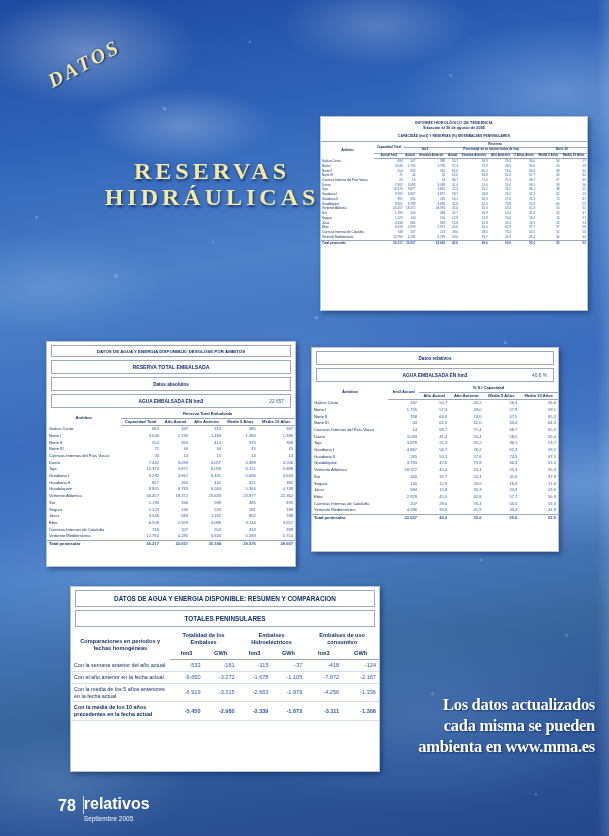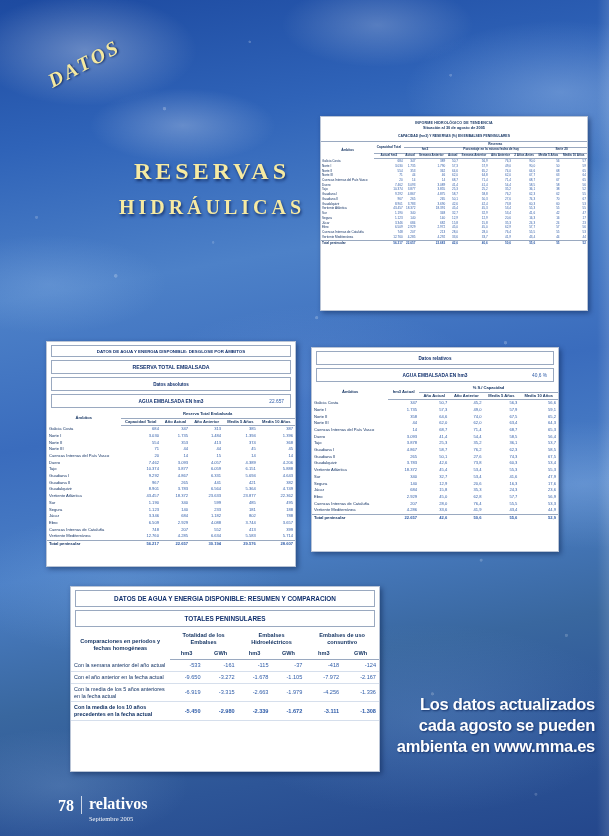--- a/index.html
+++ b/index.html
@@ -87,21 +87,21 @@
     width: 300px;
     text-align: center;
     font-family: "Liberation Serif", serif;
     color: #f6eaa2;
     font-weight: bold;
     letter-spacing: 4px;
     line-height: 1.1;
     text-shadow: 1px 2px 3px rgba(10,30,80,.8);
   }
   #title .l1 { font-size: 24px; display: block; }
-  #title .l2 { font-size: 20px; display: block; margin-top: 12px; }
+  #title .l2 { font-size: 24px; display: block; }
 
   
   .card {
     position: absolute;
     background: #ffffff;
     border: 1px solid #b9c4d6;
     box-shadow: 2px 2px 5px rgba(0,20,60,.45);
     overflow: hidden;
   }
   .card-band {
@@ -166,36 +166,35 @@
   #card-res table td { padding: 2px 3px; line-height: 1.25; }
   #card-res .rowlbl { font-size: 5.4px; color: #123264; }
 
   
   #promo {
     position: absolute;
     right: 14px; top: 694px;
     width: 230px;
     text-align: right;
     color: #ffffff;
-    font-family: Liberation Sans, sans-serif;
+    font-family: Liberation Serif, serif;
     font-weight: bold;
     font-size: 16.5px;
     line-height: 1.28;
     letter-spacing: -.3px;
     text-shadow: 1px 1px 2px rgba(10,35,90,.75);
   }
   #promo span { display: block; }
 
   
   #footer {
     position: absolute;
     left: 58px; bottom: 14px;
-    display: flex; align-items: flex-start; gap: 7px;
+    display: flex; align-items: flex-start; 
     color: #ffffff;
-    font-family: Liberation Serif, serif;
   }
   #footer .pg {
     font-size: 16px; font-weight: bold; padding-right: 7px;
     border-right: 1px solid rgba(255,255,255,.75);
     line-height: 1;
     padding-top: 2px;
   }
   #footer .mast { font-size: 16px; font-weight: bold; line-height: 1; }
   #footer .date { font-size: 6.5px; margin-top: 3px; opacity: .95; }
 
@@ -867,21 +866,21 @@
             <td class="num rule-t rule-thin" style="font-weight: bold;">-1.672</td>
             <td class="num rule-t rule-thin" style="font-weight: bold;">-3.111</td>
             <td class="num rule-t rule-thin" style="font-weight: bold;">-1.308</td>
           </tr>
         </tbody>
     </table>
   </div>
 
   <div id="promo">
     <span>Los datos actualizados</span>
-    <span>cada agosto se pueden</span>
+    <span>cada misma se pueden</span>
     <span>ambienta en www.mma.es</span>
   </div>
 
   <div id="footer">
     <div class="pg">78</div>
     <div>
       <div class="mast">relativos</div>
       <div class="date">Septiembre 2005</div>
     </div>
   </div>

